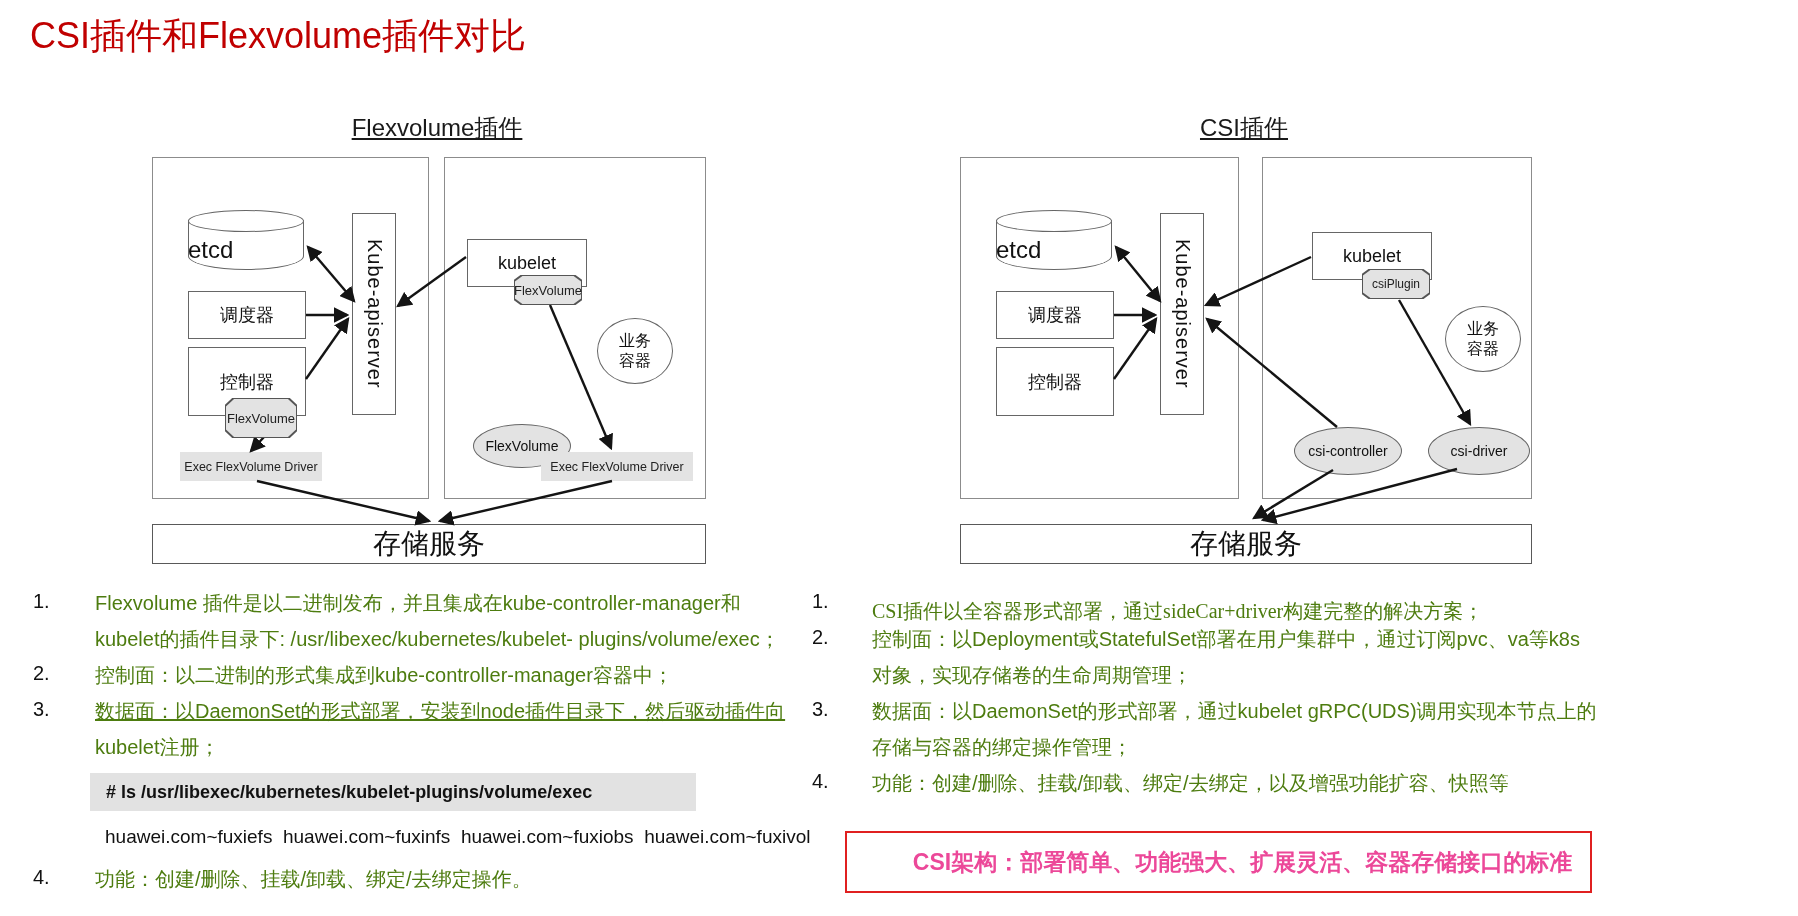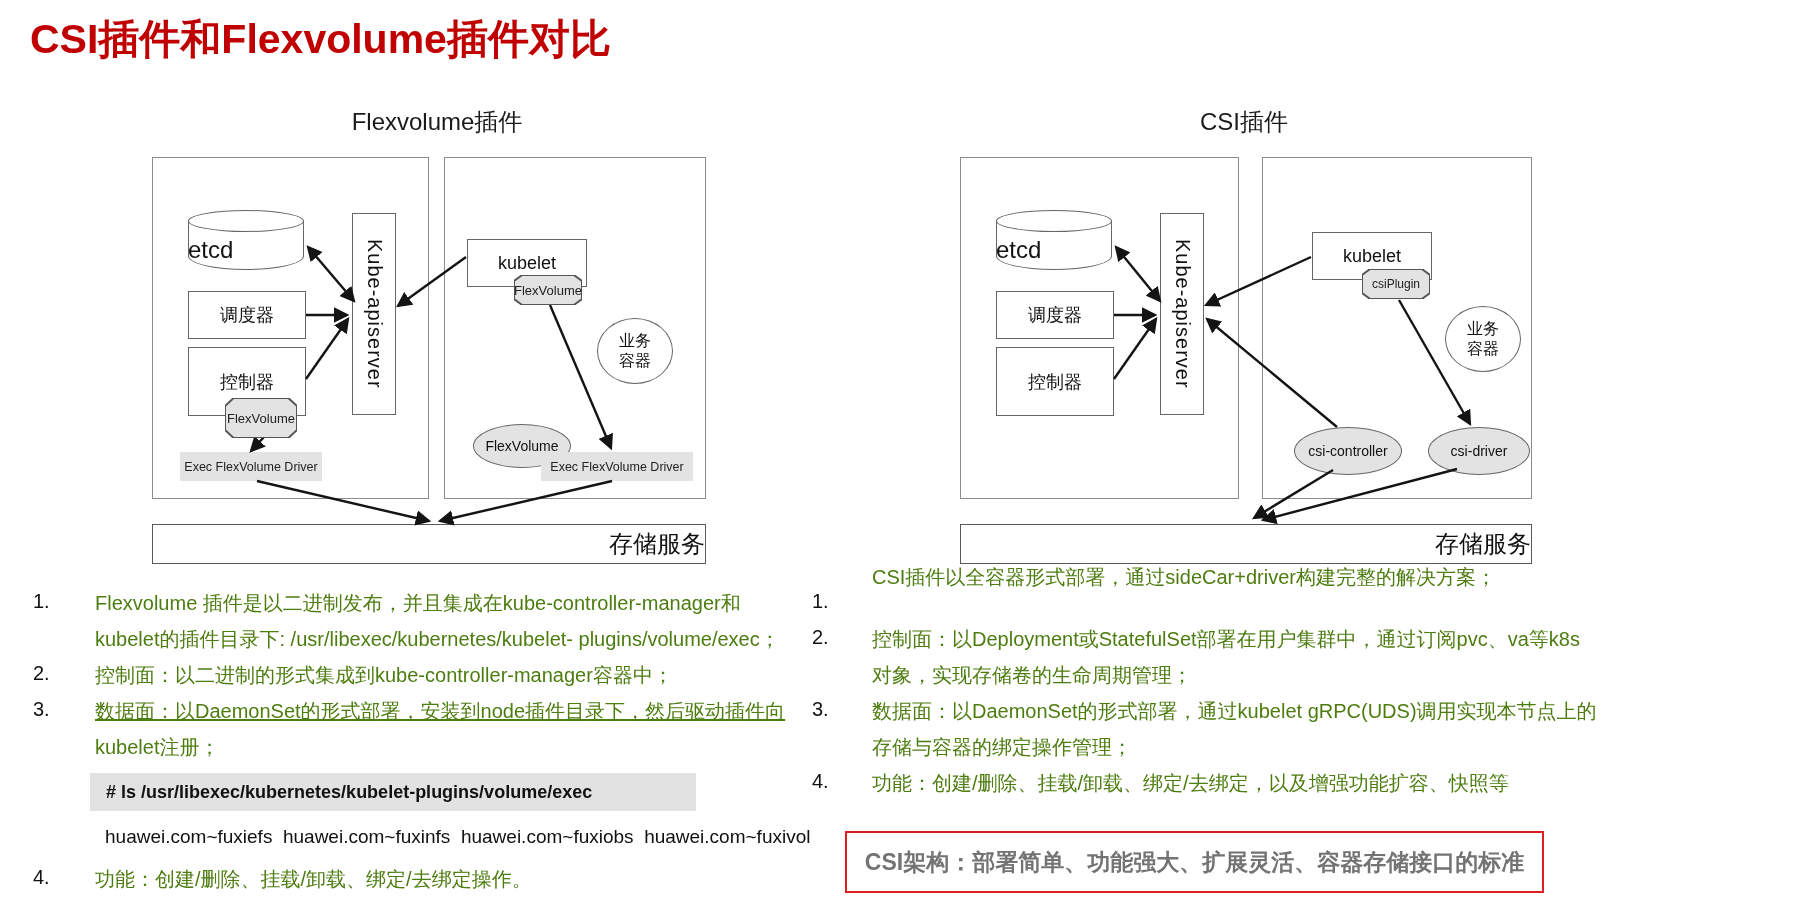--- a/index.html
+++ b/index.html
@@ -1,22 +1,22 @@
 <!DOCTYPE html>
 <html><head>
 <meta charset="utf-8">
 <style>
   html,body { margin:0; padding:0; background:#fff; }
   .canvas {
     position:relative; width:1798px; height:916px; background:#ffffff;
     font-family:"Liberation Sans","DejaVu Sans",sans-serif; color:#111;
     overflow:hidden;
   }
-  .page-title { position:absolute; left:30px; top:12px; font-size:41px; font-weight:bold; color:#c00000; letter-spacing:0; }
-  .diagram-title { position:absolute; top:106px; width:320px; text-align:center; font-size:24px; color:#1a1a1a; }
+  .page-title { position:absolute; left:30px; top:12px; font-size:36px; font-weight:normal; color:#c00000; letter-spacing:0; }
+  .diagram-title { position:absolute; top:112px; width:320px; text-align:center; font-size:24px; color:#1a1a1a;text-decoration:underline; }
 
   .obox { position:absolute; border:1.5px solid #8c8c8c; background:#fff; }
   .ibox { position:absolute; border:1.5px solid #666; background:#fff; display:flex; align-items:center; justify-content:center; font-size:18px; }
   .vbox { position:absolute; border:1.5px solid #666; background:#fff; display:flex; align-items:center; justify-content:center; }
   .vlabel { writing-mode:vertical-rl; text-orientation:mixed; font-size:20px; letter-spacing:1px; }
 
   .cyl { position:absolute; }
   .cyl .cyl-top { position:absolute; left:0; right:0; top:0; height:20px; border:1.5px solid #666; border-radius:50%; background:#fff; z-index:2; }
   .cyl .cyl-body { position:absolute; left:0; right:0; top:10px; bottom:0; border:1.5px solid #666; border-top:none; border-radius:0 0 50% 50% / 0 0 14px 14px; background:#fff; }
   .cyl .cyl-label { position:absolute; left:0; right:16px; top:26px; text-align:left; font-size:24px; z-index:3; }
@@ -25,29 +25,29 @@
   .badge svg { position:absolute; inset:0; width:100%; height:100%; }
   .badge .badge-label { position:relative; z-index:1; font-size:13px; color:#222; }
 
   .ellipse { position:absolute; border:1.5px solid #666; border-radius:50%; background:#fff; display:flex; align-items:center; justify-content:center; text-align:center; }
   .ellipse.gray { background:#e3e3e3; }
   .ellipse .biz { font-size:16px; line-height:1.25; }
   .ellipse .small { font-size:14px; }
 
   .graybox { position:absolute; background:#e3e3e3; display:flex; align-items:center; justify-content:center; font-size:12.5px; color:#222; }
 
-  .storage { position:absolute; border:1.5px solid #595959; background:#fff; display:flex; align-items:center; justify-content:flex-end; font-size:24px; }
+  .storage { position:absolute; border:1.5px solid #595959; background:#fff; display:flex; align-items:center; justify-content:center; font-size:28px; }
 
   .num { position:absolute; font-size:20px; color:#111; }
   .ltext { position:absolute; font-size:20px; color:#4d7c0f; white-space:pre; }
 
   .codeblock { position:absolute; background:#e2e2e2; display:flex; align-items:center; padding-left:16px; font-size:18px; font-weight:600; color:#111; }
   .drivers { position:absolute; font-size:19px; color:#111; white-space:pre; }
 
-  .summary-box { position:absolute; border:2.5px solid #e02020; background:#fff; display:flex; align-items:center; justify-content:center; font-size:23px; font-weight:bold; color:#737373; }
+  .summary-box { position:absolute; border:2.5px solid #e02020; background:#fff; display:flex; align-items:center; justify-content:center; font-size:23px; font-weight:bold; color:#ec4899;padding-left:48px; }
 
   .arrows { position:absolute; inset:0; width:1798px; height:916px; pointer-events:none; }
   .arrows line { stroke:#141414; stroke-width:2.4; }
 </style>
 </head>
 <body>
 
 <div class="canvas">
 
   <div class="page-title">CSI插件和Flexvolume插件对比</div>
@@ -206,21 +206,21 @@
   <div class="codeblock" style="left:90px; top:773px; width:590px; height:38px;">
     <span># ls /usr/libexec/kubernetes/kubelet-plugins/volume/exec</span>
   </div>
 
   <div class="drivers" style="left:105px; top:826px;">huawei.com~fuxiefs  huawei.com~fuxinfs  huawei.com~fuxiobs  huawei.com~fuxivol</div>
 
   <div class="num" style="left:33px; top:866px;">4.</div>
   <div class="ltext" style="left:95px; top:866px;">功能：创建/删除、挂载/卸载、绑定/去绑定操作。</div>
 
   <div class="num" style="left:812px; top:590px;">1.</div>
-  <div class="ltext" style="left:872px; top:564px;">CSI插件以全容器形式部署，通过sideCar+driver构建完整的解决方案；</div>
+  <div class="ltext" style="left:872px; top:598px;font-family:Liberation Serif, serif;">CSI插件以全容器形式部署，通过sideCar+driver构建完整的解决方案；</div>
 
   <div class="num" style="left:812px; top:626px;">2.</div>
   <div class="ltext" style="left:872px; top:626px;">控制面：以Deployment或StatefulSet部署在用户集群中，通过订阅pvc、va等k8s</div>
   <div class="ltext" style="left:872px; top:662px;">对象，实现存储卷的生命周期管理；</div>
 
   <div class="num" style="left:812px; top:698px;">3.</div>
   <div class="ltext" style="left:872px; top:698px;">数据面：以DaemonSet的形式部署，通过kubelet gRPC(UDS)调用实现本节点上的</div>
   <div class="ltext" style="left:872px; top:734px;">存储与容器的绑定操作管理；</div>
 
   <div class="num" style="left:812px; top:770px;">4.</div>

